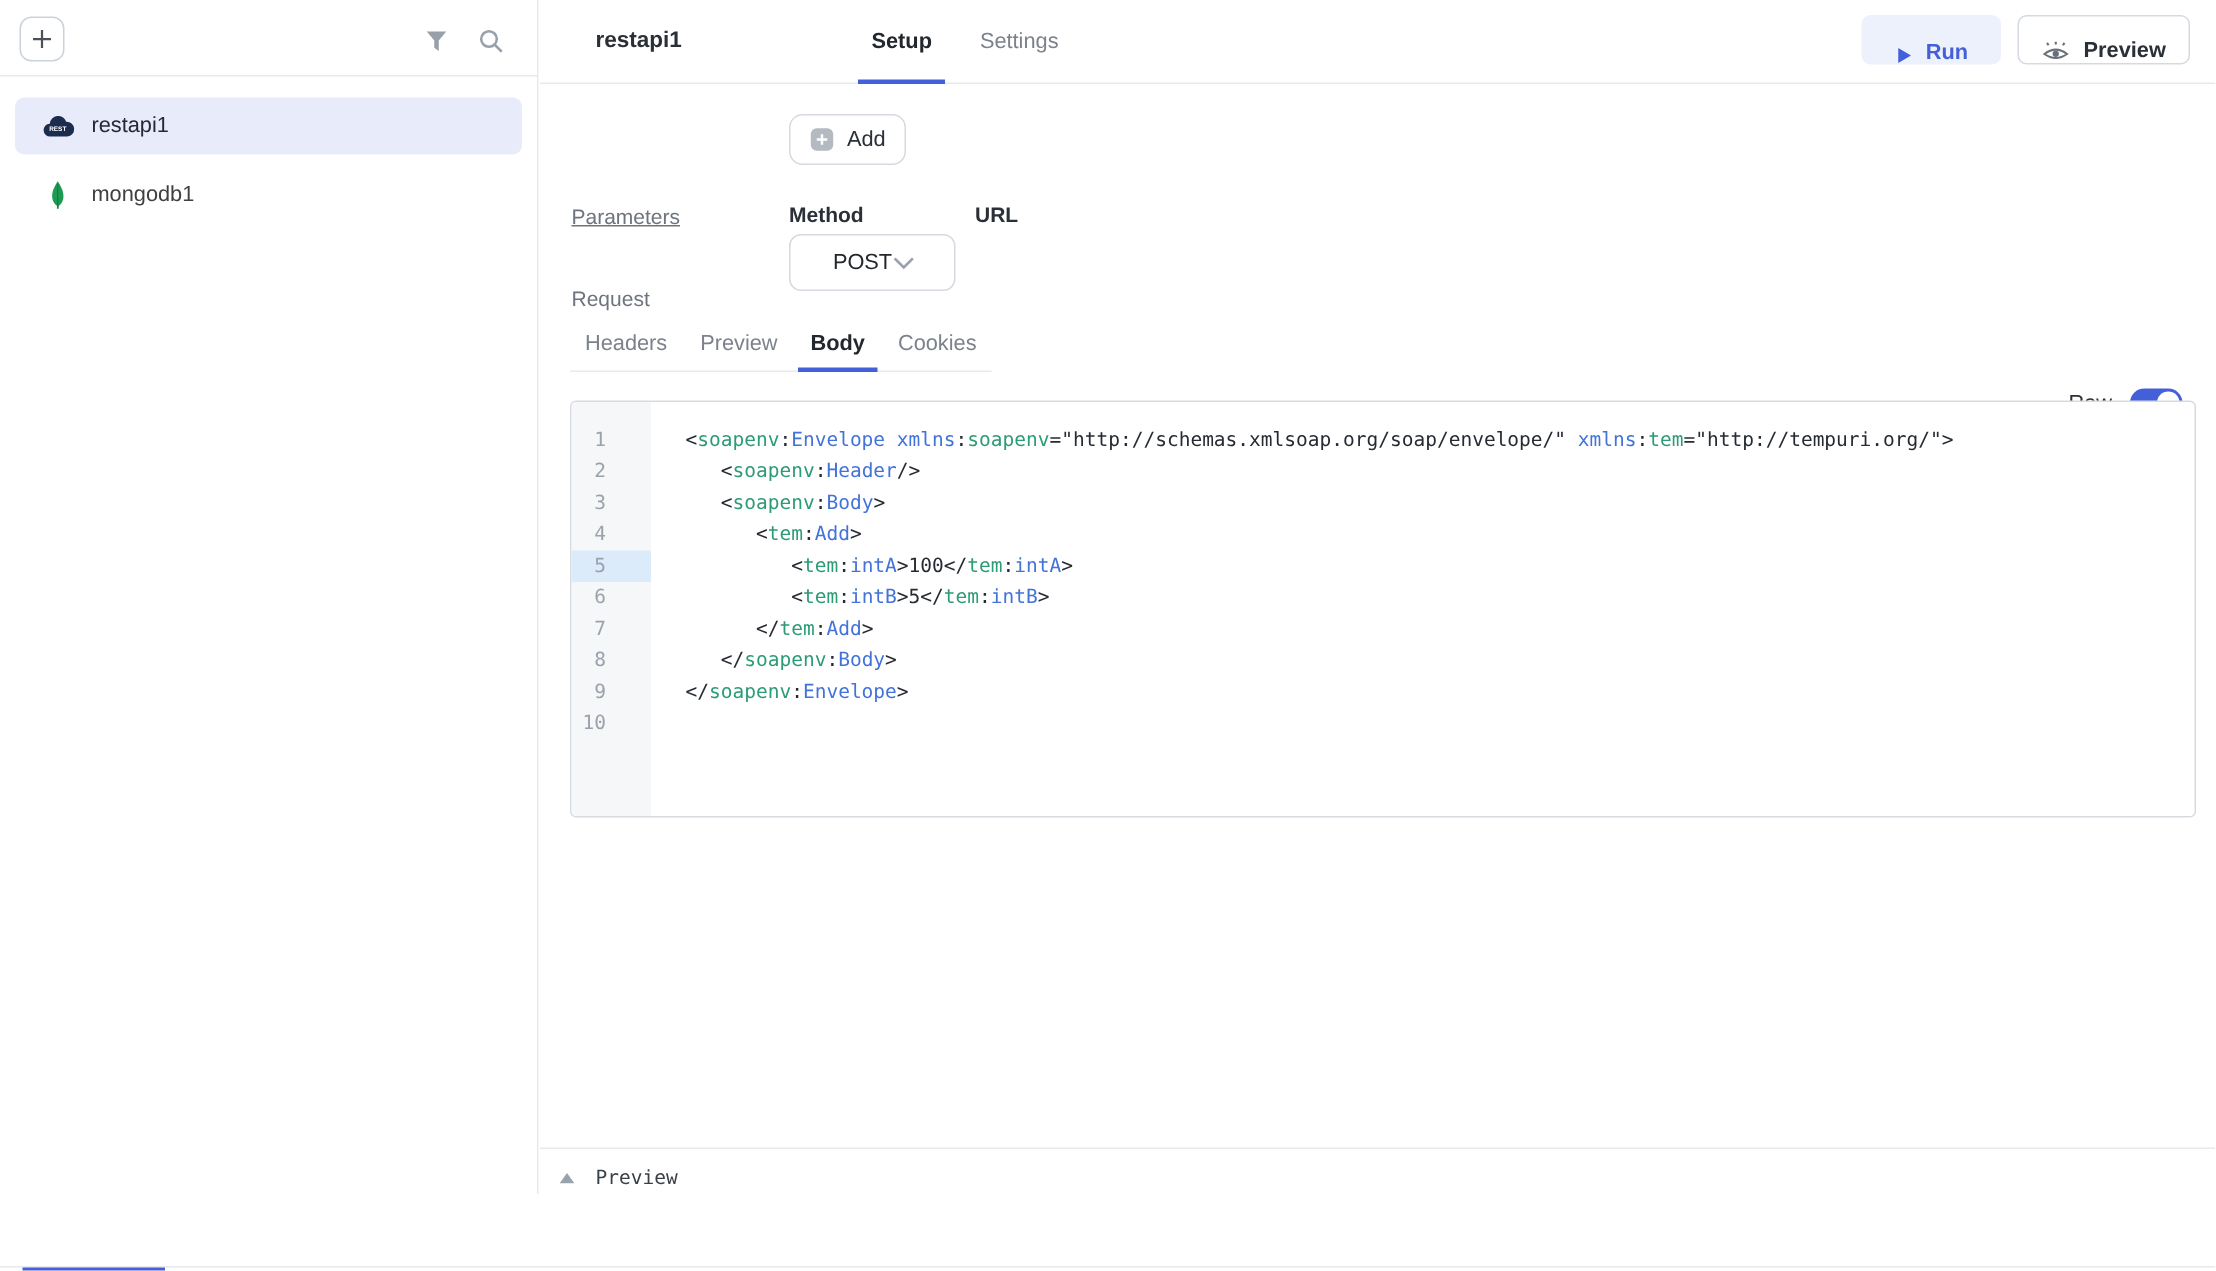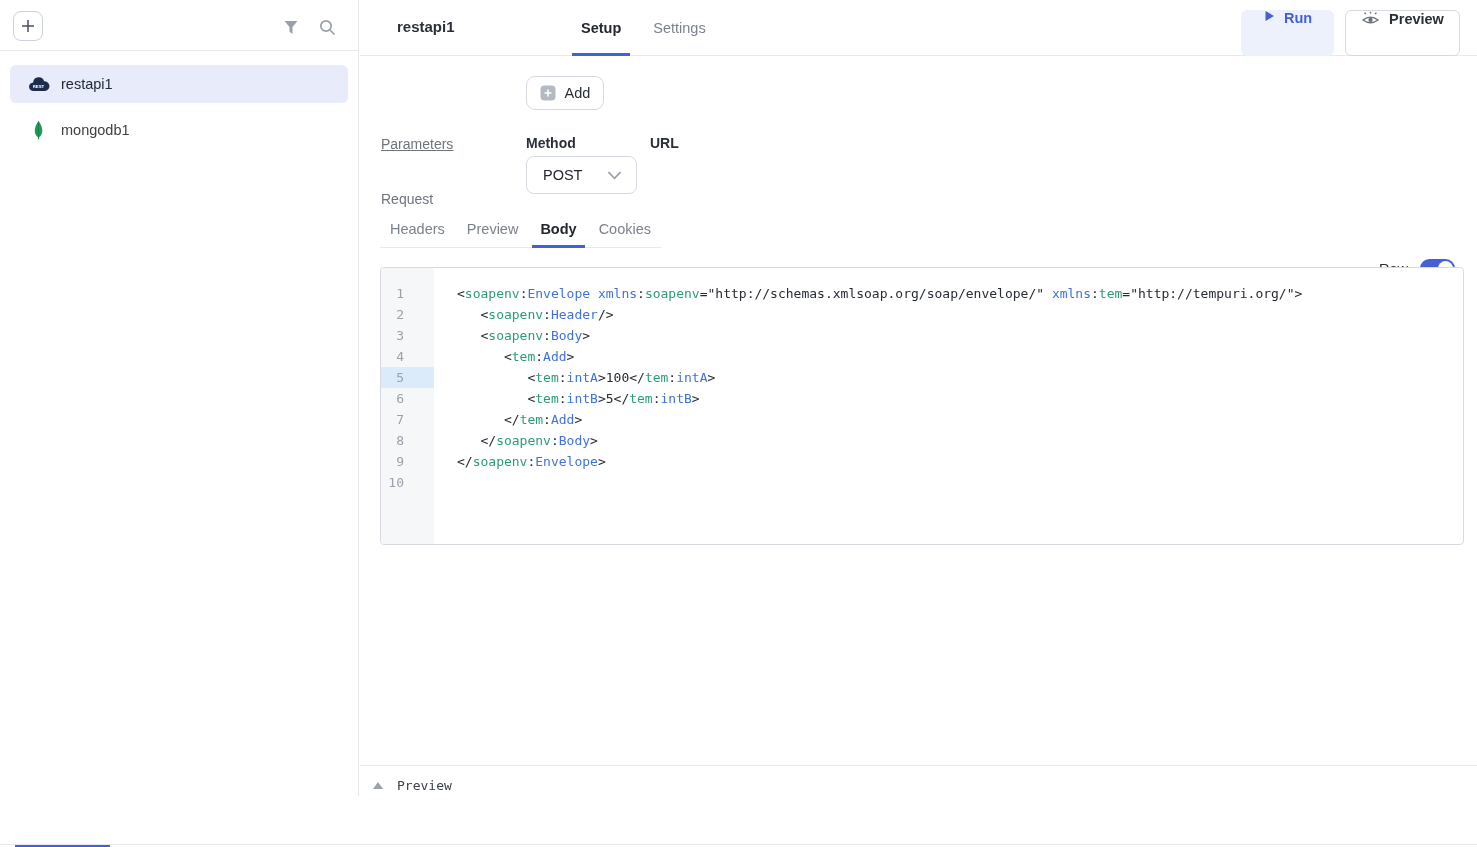--- a/index.html
+++ b/index.html
@@ -26,30 +26,30 @@
   .sb-item .ic{display:flex;align-items:center;justify-content:center;width:24px;}
 
   
   .main-header{position:absolute;left:360px;top:0;right:0;height:56px;border-bottom:1px solid var(--border);background:#fff;}
   .page-title{position:absolute;left:37px;top:18px;font-size:15px;font-weight:600;color:#2b3038;}
   .main-tabs{position:absolute;left:205px;top:0;height:40px;display:flex;}
   .main-tab{position:relative;height:56px;display:flex;align-items:center;padding:0 9px;margin:0 7px;font-size:14.5px;color:#7c828c;cursor:pointer;}
   .main-tab.active{color:#23272e;font-weight:600;}
   .main-tab.active::after{content:"";position:absolute;left:0;right:0;bottom:0;height:3px;background:var(--accent);}
   .hdr-actions{position:absolute;right:17px;top:10px;display:flex;gap:11px;}
-  .btn{height:46px;border-radius:6px;display:flex;align-items:flex-start;justify-content:center;gap:9px;font-size:14.5px;cursor:pointer;border:none;background:none;font-family:inherit;}
+  .btn{height:33px;border-radius:6px;display:flex;align-items:flex-end;justify-content:center;gap:9px;font-size:14.5px;cursor:pointer;border:none;background:none;font-family:inherit;}
   .btn.run{width:93px;background:var(--accent-soft);color:var(--accent);font-weight:600;}
   .btn.preview{width:115px;background:#fff;border:1px solid var(--border-strong);color:#2a2f38;font-weight:600;}
 
   
   .content{position:absolute;left:360px;top:56px;right:0;bottom:51px;background:#fff;}
   .field-label{position:absolute;font-size:14px;color:var(--gray);}
   .bold-label{position:absolute;font-size:14px;font-weight:700;color:#2a2f38;}
   .add-btn{position:absolute;left:166px;top:20px;width:78px;height:34px;border:1px solid var(--border-strong);border-radius:9px;background:#fff;display:flex;align-items:center;justify-content:center;gap:9px;font-size:14.5px;color:#2a2f38;cursor:pointer;font-family:inherit;}
-  .select{position:absolute;left:166px;top:100px;width:111px;height:38px;border:1px solid var(--border-strong);border-radius:8px;background:#fff;display:flex;align-items:center;justify-content:space-between;padding:0 14px 0 16px;font-size:14.5px;color:#23272e;cursor:pointer;}
+  .select{position:absolute;left:166px;top:100px;width:111px;height:38px;border:1px solid var(--border-strong);border-radius:8px;background:#fff;display:flex;align-items:center;justify-content:center;padding:0 14px 0 16px;font-size:14.5px;color:#23272e;cursor:pointer;}
   .url-input{position:absolute;left:290px;top:100px;right:13px;height:38px;border:1px solid var(--border-strong);border-radius:8px;background:#fff;display:flex;align-items:center;padding:0 16px;font-family:"DejaVu Sans Mono",monospace;font-size:13px;cursor:text;white-space:pre;}
   .url-input .scheme{color:var(--code-g);}
   .url-input .rest{color:#2f343c;}
 
   .body-tabs{position:absolute;left:20px;top:159px;display:inline-flex;gap:6px;border-bottom:1px solid var(--border);padding:0 2px;}
   .body-tab{position:relative;padding:6px 8px 10px;font-size:14.5px;color:#7c828c;cursor:pointer;}
   .body-tab.active{color:#23272e;font-weight:600;}
   .body-tab.active::after{content:"";position:absolute;left:0;right:0;bottom:-1px;height:3px;background:var(--accent);}
   .raw-row{position:absolute;right:22px;top:179px;display:flex;align-items:center;gap:12px;font-size:14.5px;color:#2a2f38;margin-top:24px;}
   .toggle{position:relative;width:35px;height:19px;border-radius:10px;background:#c3c9d2;cursor:pointer;transition:background .1s;}

